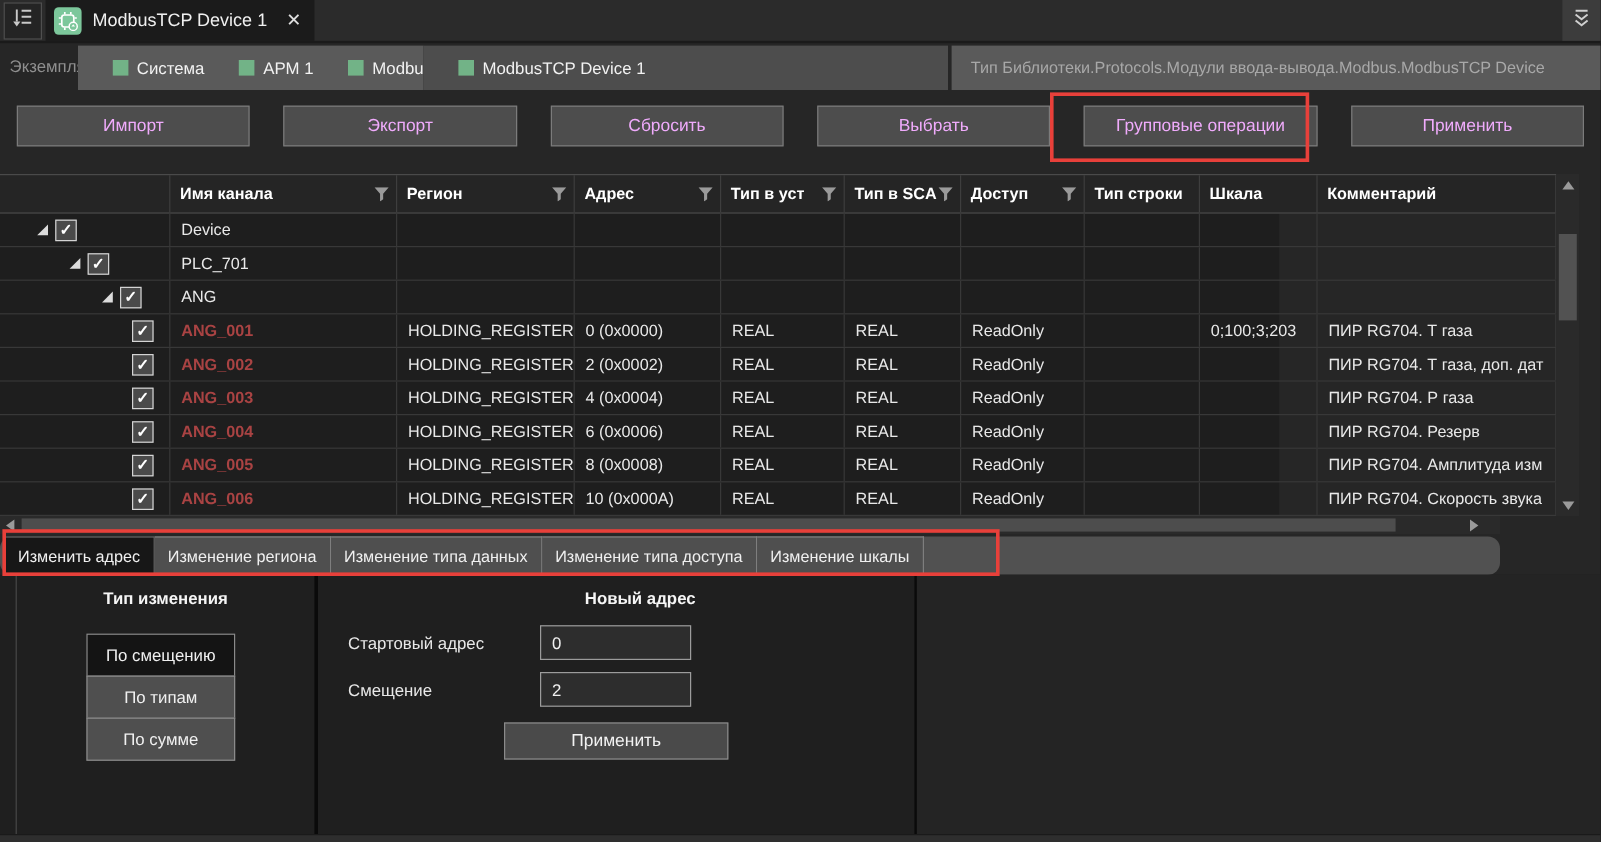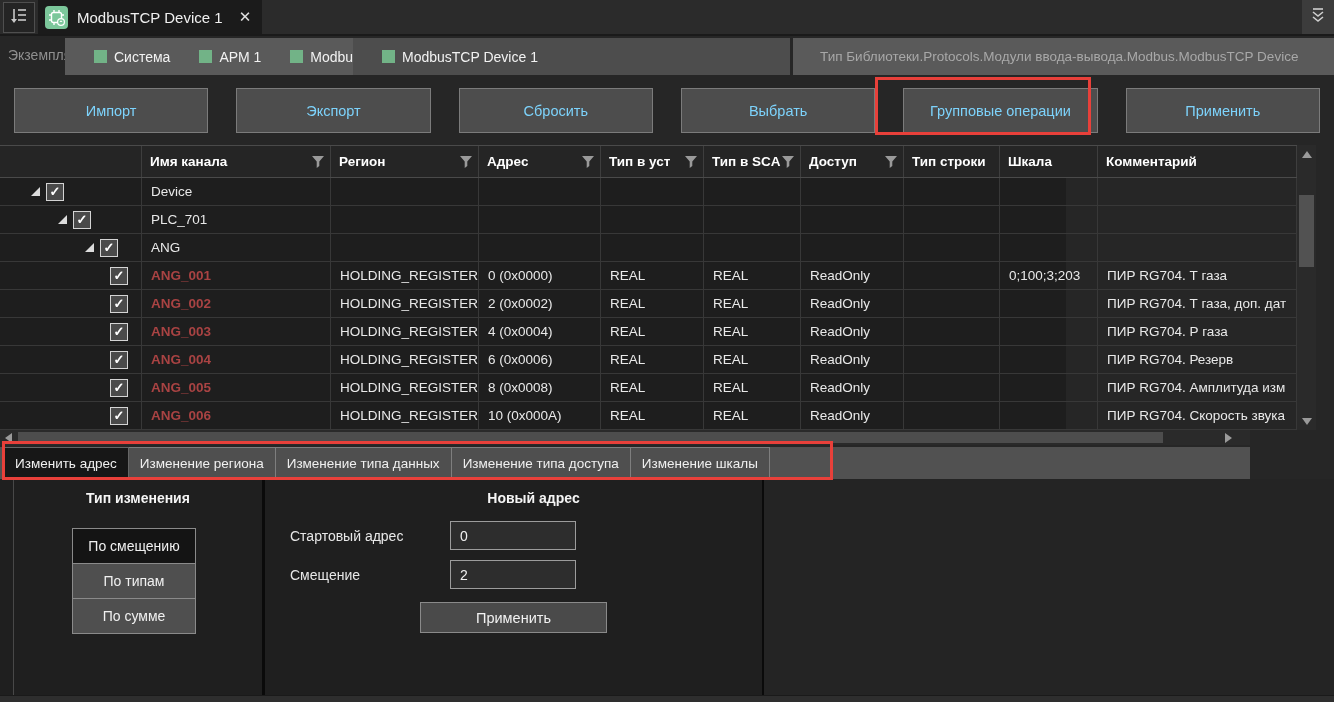--- a/index.html
+++ b/index.html
@@ -17,25 +17,25 @@
 
   
   .crumbbar { position:absolute; left:0; top:38px; width:1334px; height:37px; }
   .crumb-prefix { position:absolute; left:8px; top:9px; font-size:14px; color:#8f8f8f; }
   .crumb-seg { position:absolute; top:0; height:37px; background:#5a5a5a; display:flex; align-items:center; }
   .seg-a { left:65px; width:288px; }
   .seg-b { left:353px; width:437px; background:#4d4d4d; }
   .seg-c { left:793px; width:541px; }
   .crumb { display:flex; align-items:center; margin-left:9px; font-size:14px; color:#f2f2f2; white-space:nowrap;padding-left:20px; }
   .crumb .sq { width:13px; height:13px; background:#72b387; margin-right:7px; display:inline-block; }
-  .type-path { font-size:13.5px; color:#a8a8a8; padding-left:27px; white-space:nowrap; overflow:hidden; }
+  .type-path { font-size:13.5px; color:#a8a8a8; padding-left:16px; white-space:nowrap; overflow:hidden; }
 
   
   .toolbar { position:absolute; left:0; top:88px; width:1334px; height:38px; display:flex; padding:0 14px; gap:28px; }
-  .tbtn { flex:1 1 0; height:45px; background:#4d4d4d; border:1px solid #7b7b7b; color:#7dd3fc; font-size:14.5px; display:flex; align-items:center; justify-content:center; white-space:nowrap; cursor:default; }
+  .tbtn { flex:1 1 0; height:34px; background:#4d4d4d; border:1px solid #7b7b7b; color:#f0abfc; font-size:14.5px; display:flex; align-items:center; justify-content:center; white-space:nowrap; cursor:default; }
 
   
   .tablewrap { position:absolute; left:0; top:145px; width:1066px; height:300px; background:#1e1e1e; }
   .cols { display:grid; grid-template-columns:142px 189px 148px 122px 103px 97px 103px 96px 98px 199px; width:1297px; }
   .thead { height:33px; background:#252525; border-top:1px solid #4a4a4a; border-bottom:1px solid #4a4a4a; }
   .th { position:relative; display:flex; align-items:center; padding:0 8px; font-weight:bold; font-size:13.5px; color:#fff; border-right:1px solid #3e3e3e; overflow:hidden; white-space:nowrap; }
   .th .flt { position:absolute; right:6px; top:10px; }
   .trow { height:28px; border-bottom:1px solid #383838; }
   .c { display:flex; align-items:center; padding:0 9px; font-size:13.5px; border-right:1px solid #383838; overflow:hidden; white-space:nowrap; color:#e9e9e9; }
   .tree-cell { padding:0 4px; gap:6px; }
@@ -53,21 +53,21 @@
   .hscroll { position:absolute; left:0; top:285px; width:1250px; height:15px; background:#2a2a2a; }
   .hthumb { position:absolute; left:18px; top:2px; width:1145px; height:11px; background:#4d4d4d; }
   .hs-l { left:1px; top:0; width:15px; height:15px; }
   .hs-r { left:1218px; top:0; width:20px; height:15px; }
   .arr-up { width:0; height:0; border-left:5px solid transparent; border-right:5px solid transparent; border-bottom:7px solid #9a9a9a; }
   .arr-dn { width:0; height:0; border-left:5px solid transparent; border-right:5px solid transparent; border-top:7px solid #9a9a9a; }
   .arr-l { width:0; height:0; border-top:5px solid transparent; border-bottom:5px solid transparent; border-right:7px solid #9a9a9a; }
   .arr-r { width:0; height:0; border-top:5px solid transparent; border-bottom:5px solid transparent; border-left:7px solid #9a9a9a; }
 
   
-  .opstabs { position:absolute; left:0; top:447px; width:1250px; height:32px; background:#515151; display:flex; align-items:stretch; padding-left:3px; }
+  .opstabs { position:absolute; left:0; top:447px; width:1250px; height:32px; background:#515151; display:flex; align-items:stretch; padding-left:3px;border-radius:10px; }
   .otab { display:flex; align-items:center; padding:0 11px; font-size:13.5px; color:#f0f0f0; background:#4f4f4f; border:1px solid #7e7e7e; border-left-width:0; white-space:nowrap; cursor:default; }
   .otab:first-child { border-left-width:1px; }
   .otab.active { background:#171717; border-color:#666; }
 
   
   .opspanel { position:absolute; left:0; top:479px; width:1334px; height:216px; background:#1f1f1f; }
   .pline-l { position:absolute; left:13px; top:0; width:1px; height:216px; background:#484848; }
   .pdiv1 { position:absolute; left:262px; top:0; width:3px; height:216px; background:#0a0a0a; }
   .pdiv2 { position:absolute; left:762px; top:0; width:2px; height:216px; background:#0a0a0a; }
   .pright { position:absolute; left:764px; top:0; width:570px; height:216px; background:#242424; }

